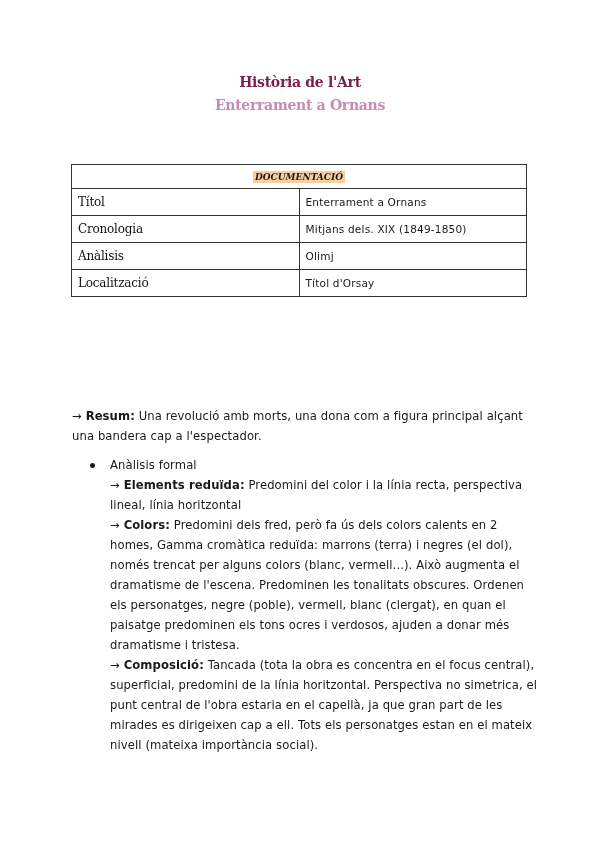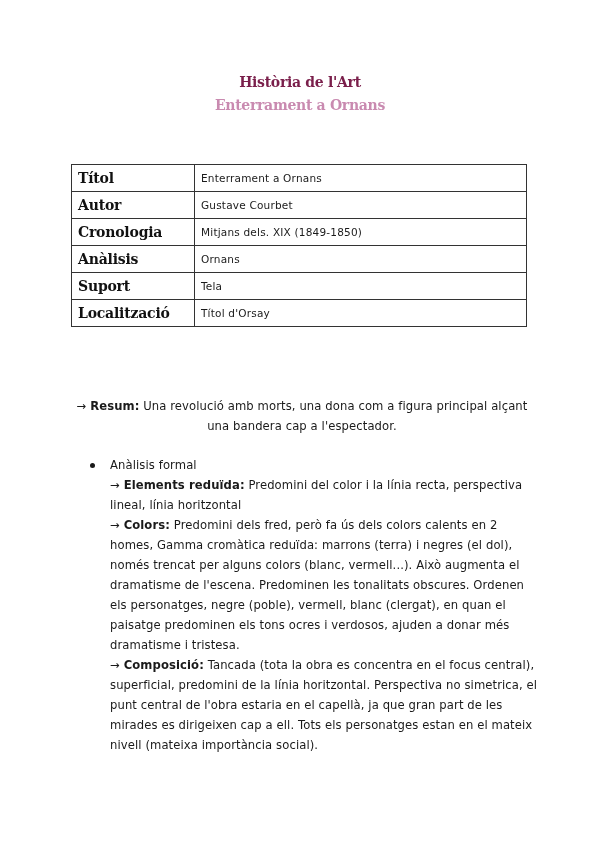--- a/index.html
+++ b/index.html
@@ -7,63 +7,58 @@
          font-family:"DejaVu Sans", sans-serif; color:#1a1a1a; }
   .title { position:absolute; left:0; width:600px; text-align:center;
            font-family:"DejaVu Serif", serif; font-weight:bold; letter-spacing:-0.3px; }
   .t1 { top:74px; font-size:14px; color:#7a1f4b;text-align:center; }
   .t2 { top:97px; font-size:14px; color:#c98ab0; }
 
   table.doc { position:absolute; left:71px; top:164px; width:456px;
               border-collapse:collapse; table-layout:fixed; }
   table.doc td { border:1.5px solid #333; height:26px; padding:0 6px;
                  font-size:10px; vertical-align:middle; }
-  table.doc td.k { width:110px; font-family:"DejaVu Serif", serif; font-weight:bold;
-                   font-size:14px; color:#111; letter-spacing:-0.2px; }
+  table.doc td.k { width:110px; font-family:"DejaVu Serif", serif; font-weight:normal;
+                   font-size:12px; color:#111; letter-spacing:-0.2px; }
   table.doc td.v { font-size:10.5px; letter-spacing:0.2px; }
   table.doc tr.head td { height:23px; text-align:center; }
   .hl { background:#f8cfa0; font-family:"DejaVu Serif", serif; font-style:italic;
         font-weight:bold; font-size:9px; padding:1px 2px; }
 
   .para { position:absolute; font-size:11.6px; line-height:20px; letter-spacing:0.1px; }
-  .resum { left:72px; top:396px; width:460px;text-align:center; }
+  .resum { left:72px; top:406px; width:460px; }
   .bullet-list { left:90px; top:455px; width:450px; }
   .bullet-line { position:relative; padding-left:20px; }
   .bullet-dot { position:absolute; left:0; top:8px; width:5px; height:5px;
                 border-radius:50%; background:#1a1a1a; }
   .sub { padding-left:20px; }
   b { font-weight:bold; }
 </style>
 </head>
 <body>
 
 <div class="title t1">Història de l'Art</div>
 <div class="title t2">Enterrament a Ornans</div>
 
 <table class="doc">
   <tbody>
+      <tr class="head">
+    <td colspan="2"><span class="hl">DOCUMENTACIÓ</span></td>
+  </tr>
   <tr>
     <td class="k">Títol</td>
     <td class="v">Enterrament a Ornans</td>
-  </tr>
-  <tr>
-    <td class="k">Autor</td>
-    <td class="v">Gustave Courbet</td>
   </tr>
   <tr>
     <td class="k">Cronologia</td>
     <td class="v">Mitjans dels. XIX (1849-1850)</td>
   </tr>
   <tr>
     <td class="k">Anàlisis</td>
-    <td class="v">Ornans</td>
-  </tr>
-  <tr>
-    <td class="k">Suport</td>
-    <td class="v">Tela</td>
+    <td class="v">Olimj</td>
   </tr>
   <tr>
     <td class="k">Localització</td>
     <td class="v">Títol d'Orsay</td>
   </tr>
 </tbody>
   </table>
 
 <div class="para resum">
   <span>→</span>

